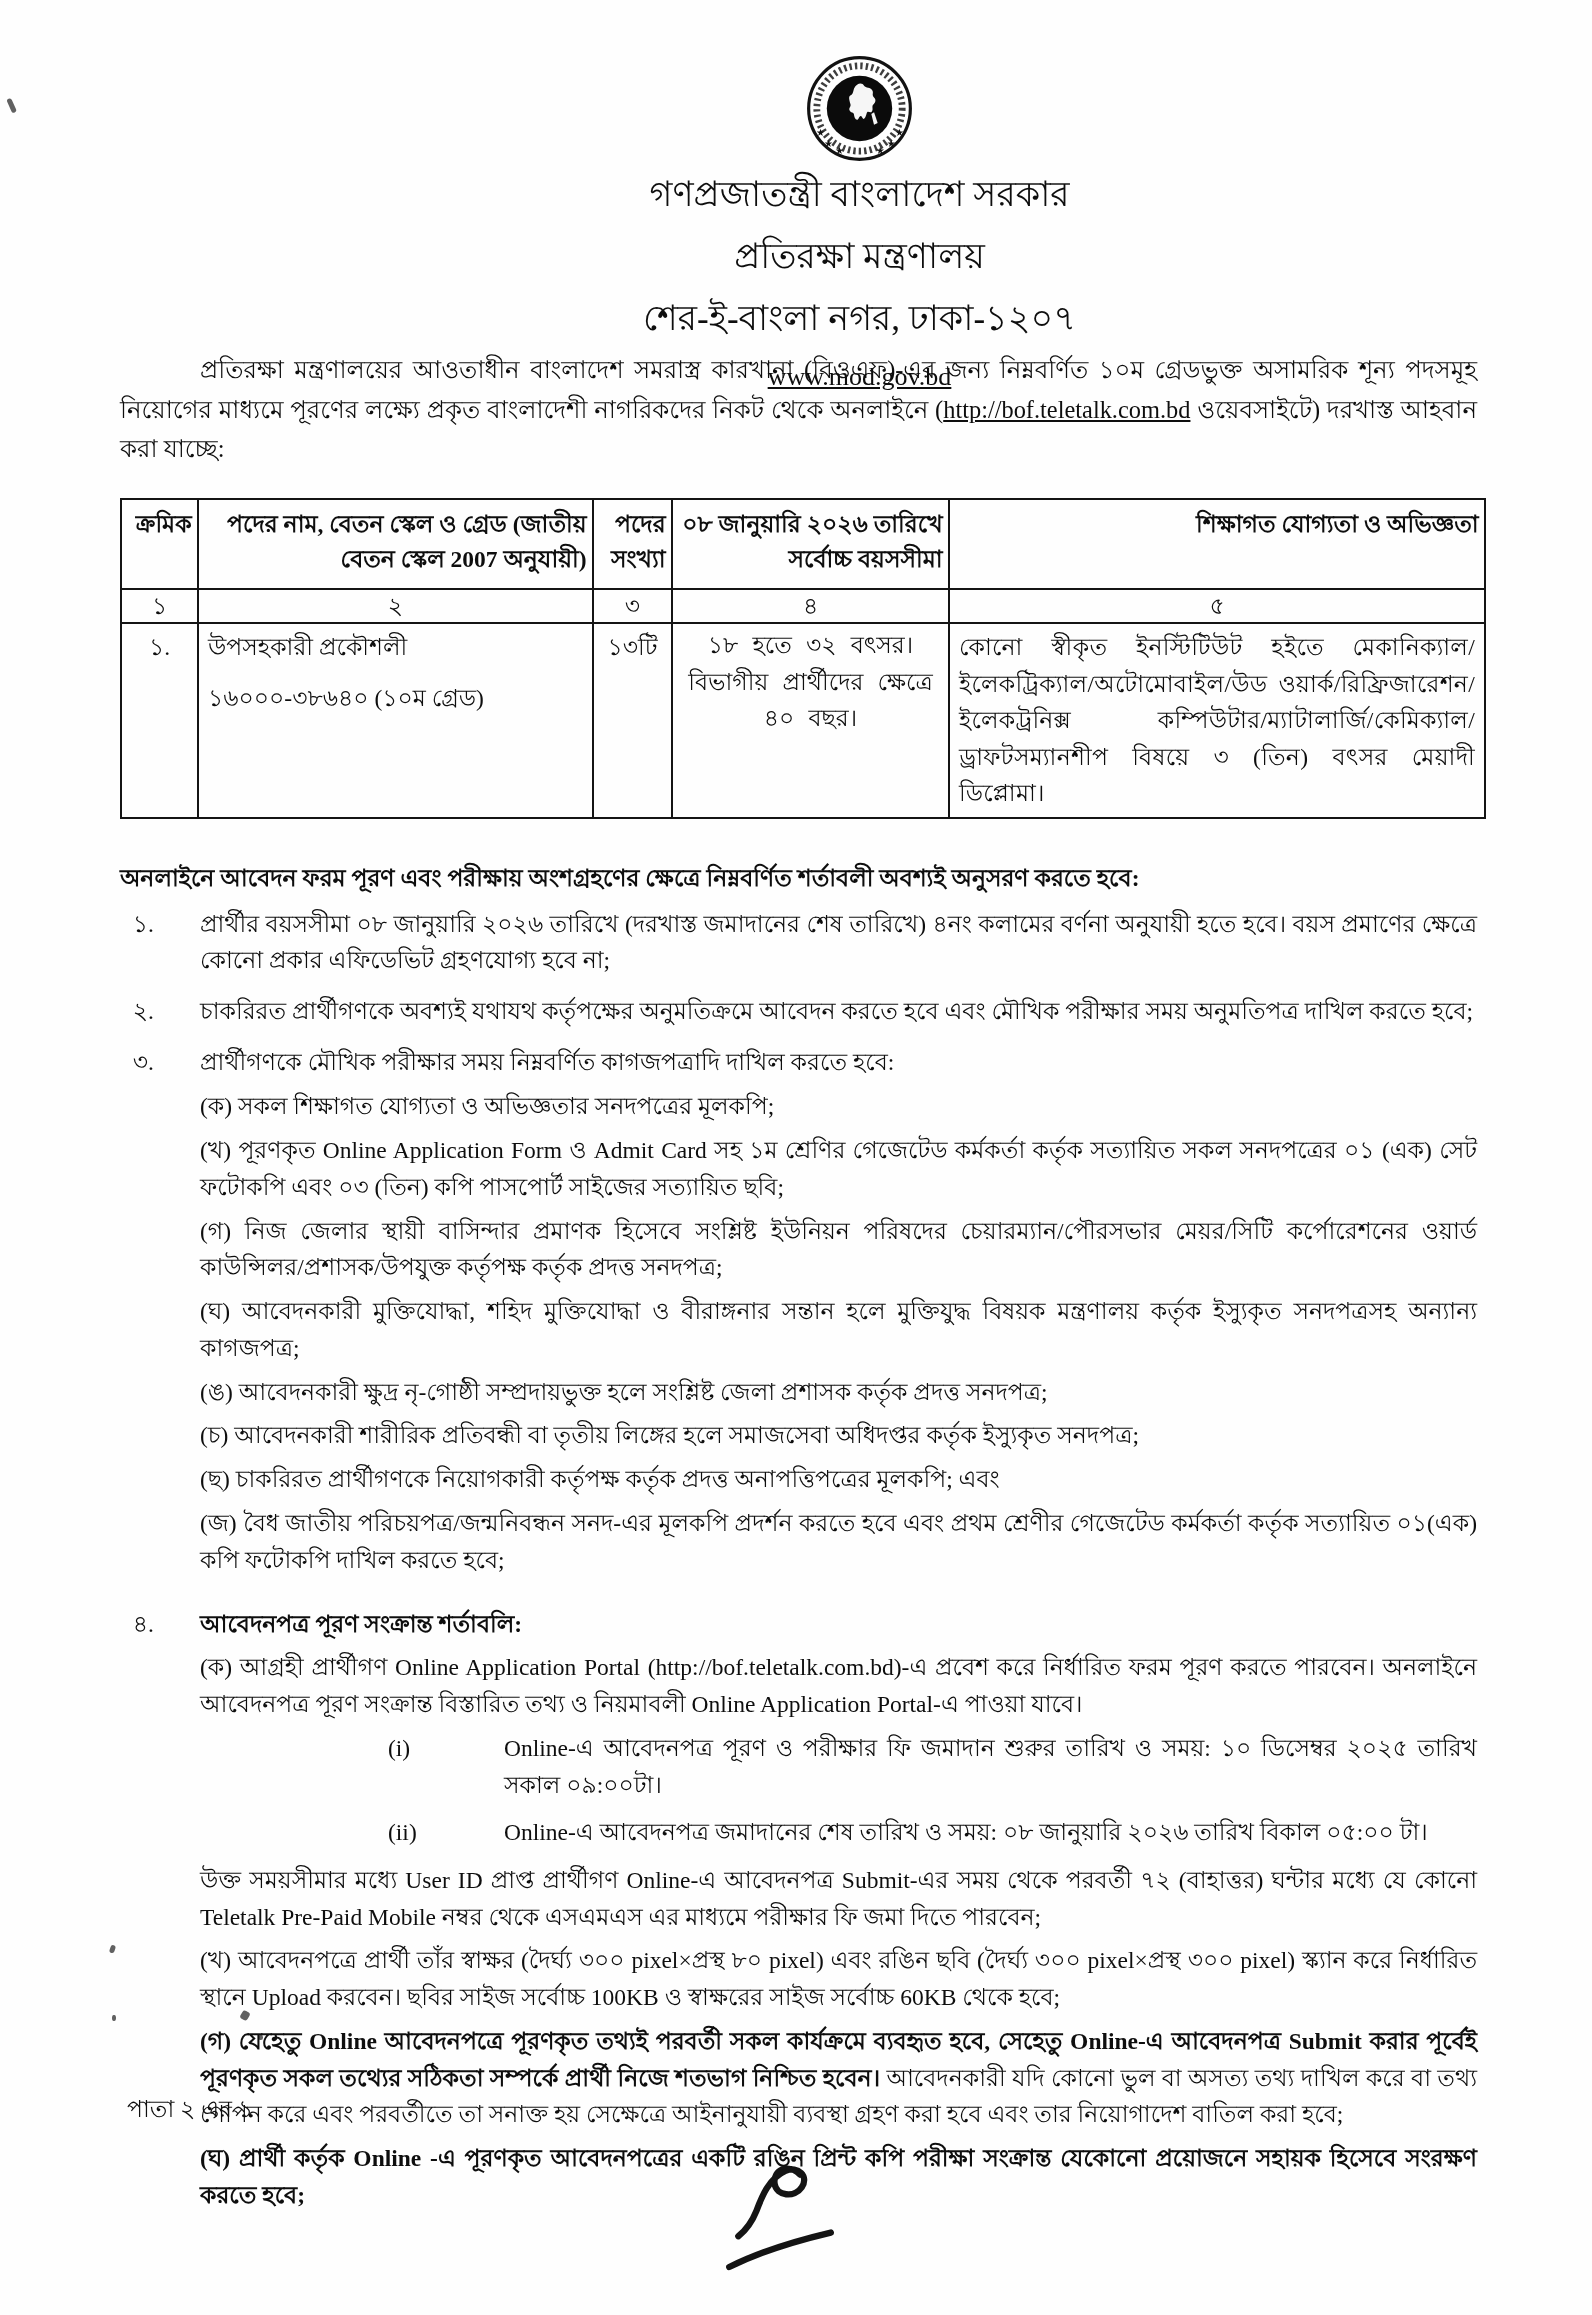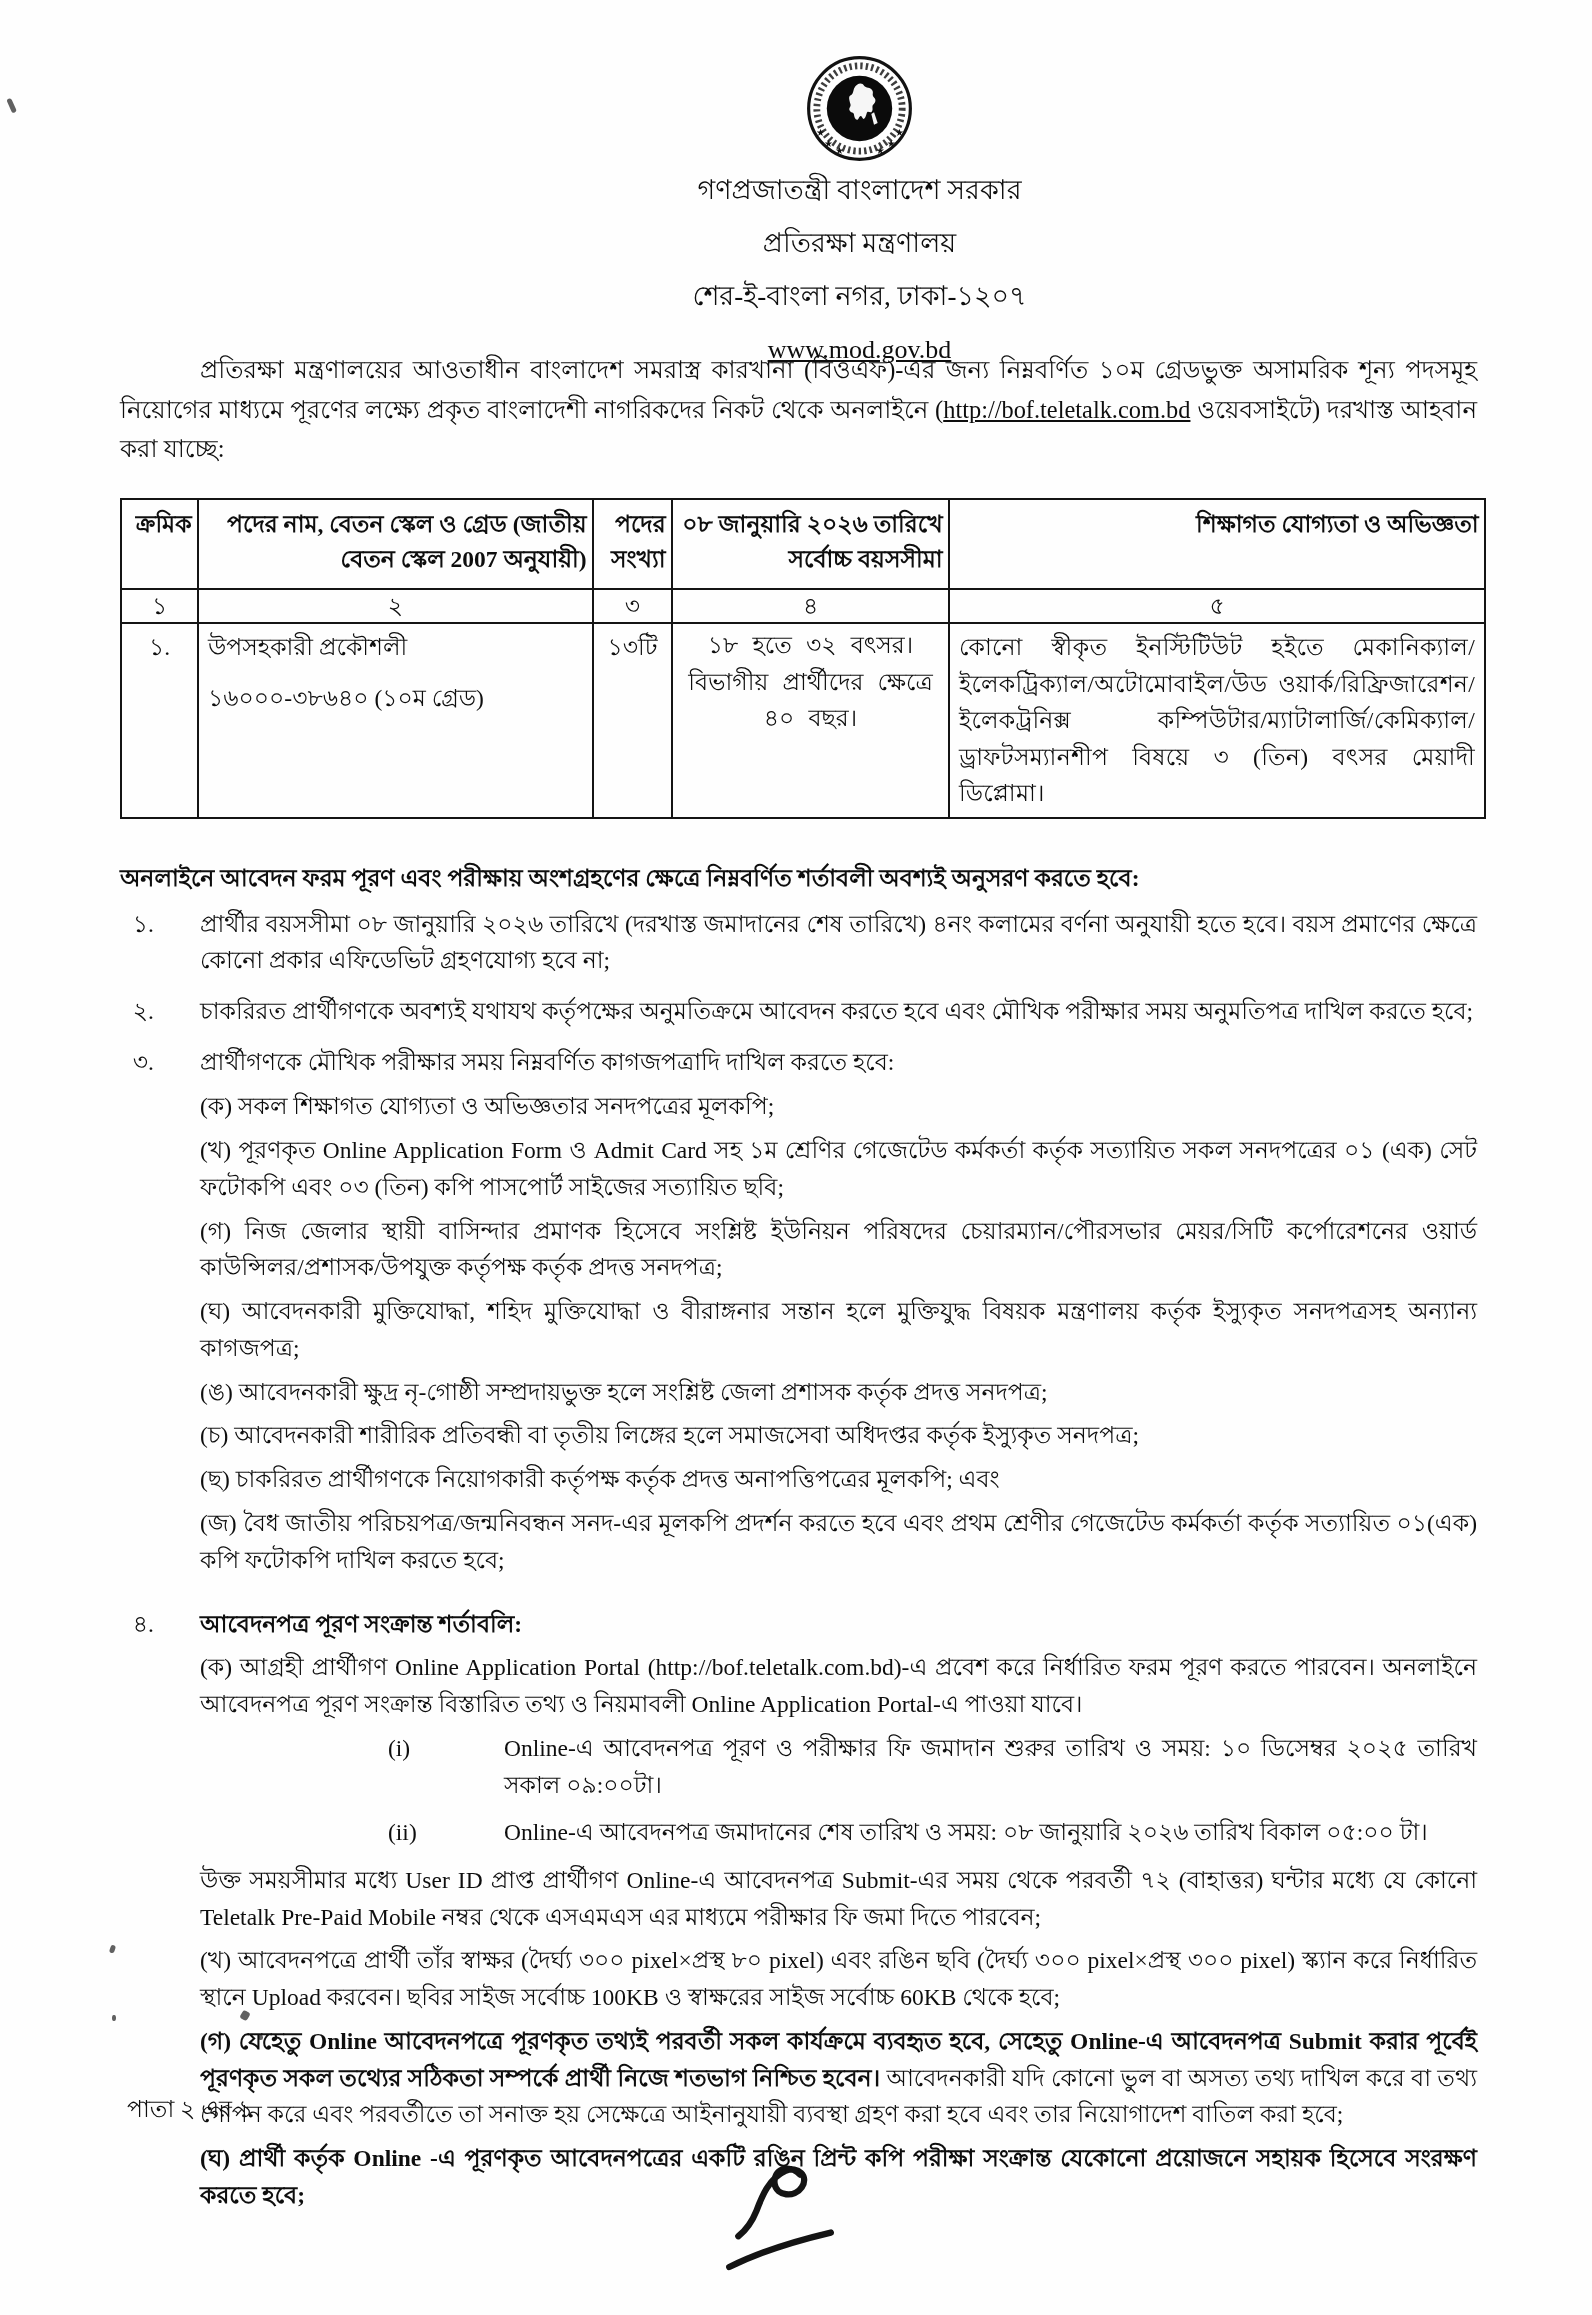--- a/index.html
+++ b/index.html
@@ -4,21 +4,21 @@
 <style>
   html,body{margin:0;padding:0;background:#e8e8e8;}
   .page{
     position:relative;width:1592px;height:2316px;background:#fefefe;
     color:#0e0e0e;font-family:"Liberation Serif","DejaVu Sans",serif;
     overflow:hidden;margin:0 auto;
   }
   
   .header{position:absolute;top:54px;left:127px;right:0;text-align:center;}
   .emblem{width:109px;height:109px;margin:0 auto 12.7px;display:block;}
-  .hline{font-size:27px;line-height:1.1;margin:0 0 23.5px;}
+  .hline{font-size:35px;line-height:1.1;margin:0 0 23.5px;}
   .website{font-size:26px;text-decoration:underline;display:inline-block;}
   
   .intro{
     position:absolute;top:350px;left:120px;width:1357px;
     font-size:24.4px;line-height:1.62;text-align:justify;text-indent:80px;
   }
   .u{text-decoration:underline;}
   
   .jobtable{
     position:absolute;top:498px;left:120px;width:1363px;

